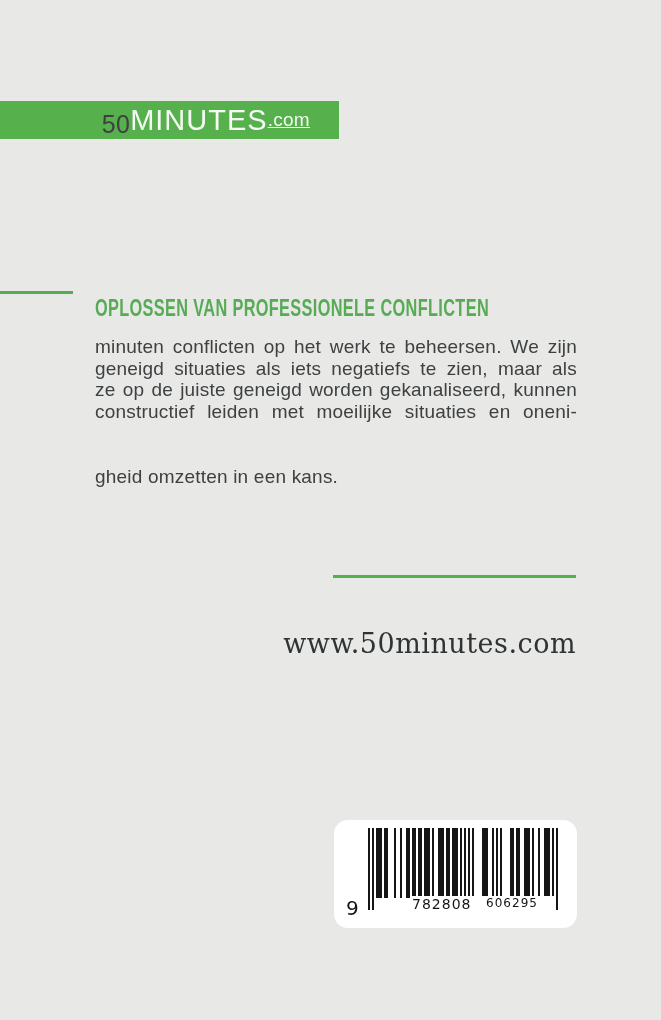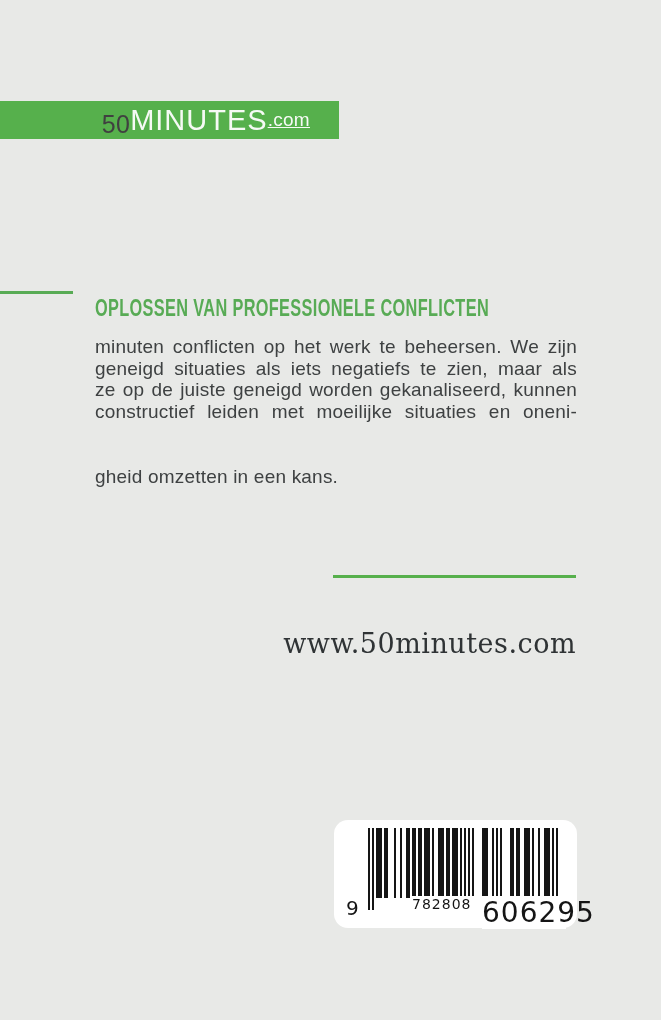--- a/index.html
+++ b/index.html
@@ -133,26 +133,26 @@
     text-align: left;
     color: var(--bars, #151515);
     font-family: "DejaVu Sans", sans-serif;
     font-size: 14px;
     letter-spacing: 1px;
     background: var(--barcode-bg, #ffffff);
     margin-left: 36px;
   }
   .barcode-digits-right {
     position: absolute;
-    left: 148px; top: 76px;
+    left: 136px; top: 76px;
     width: 84px;
     text-align: center;
     color: var(--bars, #151515);
     font-family: "DejaVu Sans", sans-serif;
-    font-size: 28px;
+    font-size: 12px;
     letter-spacing: 1px;
     background: var(--barcode-bg, #ffffff);
   }
 </style>
 </head>
 <body>
 
 <div class="page">
 
   <div class="brand-band">

